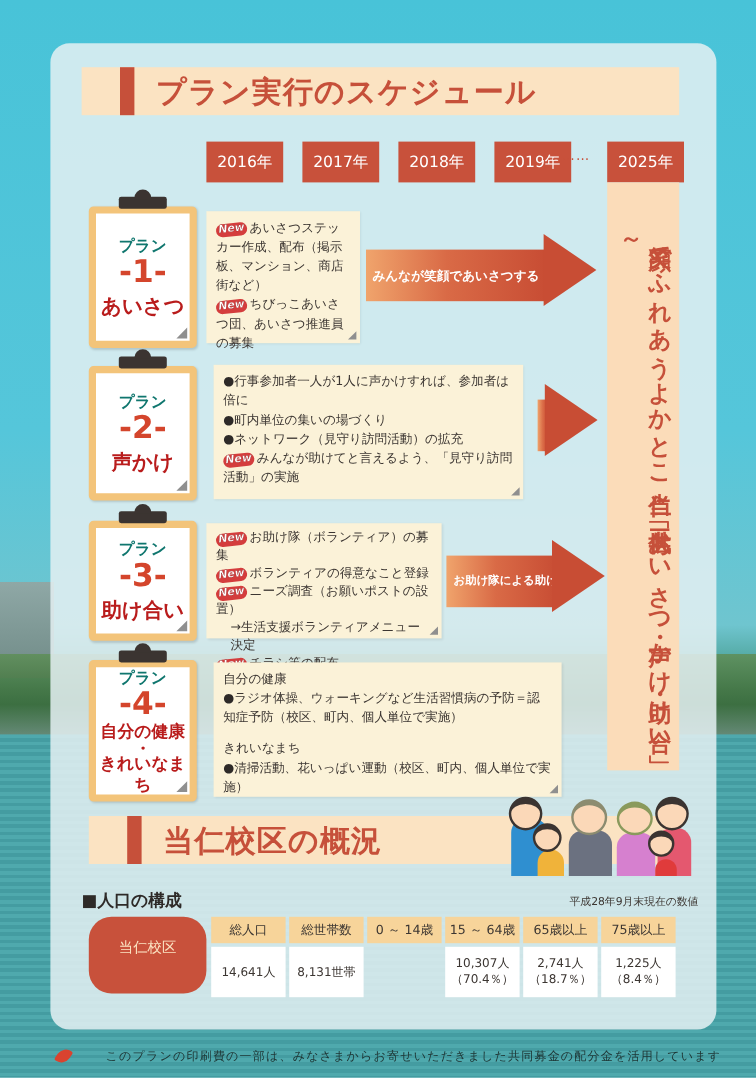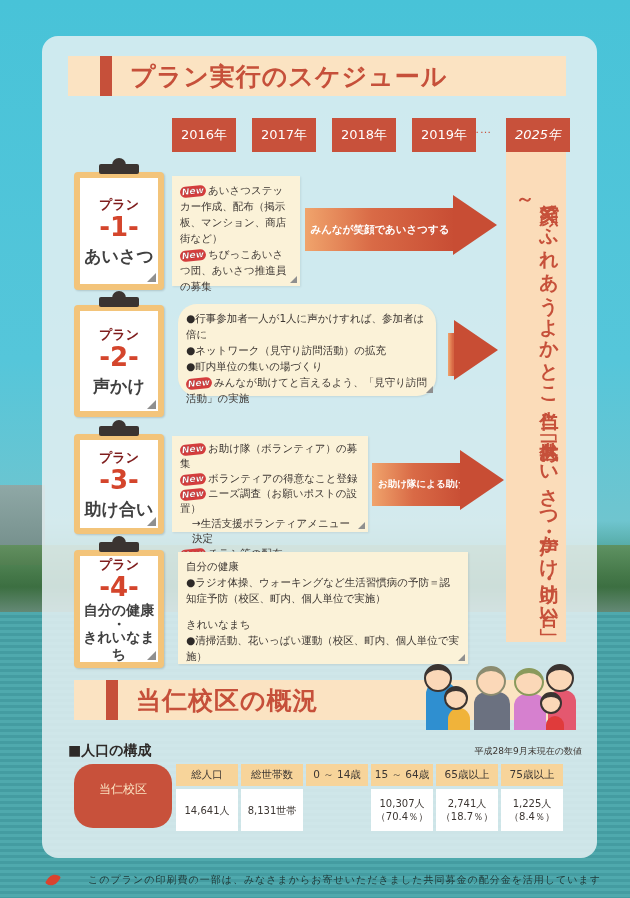--- a/index.html
+++ b/index.html
@@ -37,21 +37,21 @@
   .section-head .title {
     font-family: "DejaVu Sans", sans-serif; font-weight: bold;
     color: #c6503a; font-size: 25px; margin-left: 18px; letter-spacing: 1px;
   }
   .years { position: absolute; top: 118px; left: 172px; display: flex; gap: 16px; }
   .year {
     width: 64px; height: 34px; background: #c8513b; color: #fff;
     font-size: 13px; display: flex; align-items: center; justify-content: center;
   }
   .year-dots { position: absolute; top: 123px; left: 444px; color: #c8513b; font-size: 11px; letter-spacing: 1px; }
-  .year-2025 { position: absolute; top: 118px; left: 506px; width: 64px; height: 34px; font-style: italic; }
+  .year-2025 { position: absolute; top: 118px; left: 506px; width: 64px; height: 34px; }
   .goal-band {
     position: absolute; left: 506px; top: 152px; width: 60px; height: 490px;
     background: #fbdcb9;
   }
   .goal-text {
     position: absolute; left: 510px; top: 190px; width: 52px; height: 440px;
     writing-mode: vertical-rl; color: #c6503a; font-weight: bold;
     font-size: 19px; line-height: 24px; letter-spacing: 1px;
   }
   .clip {
@@ -65,23 +65,23 @@
     width: 40px; height: 10px; background: #3b3431; border-radius: 2px;
   }
   .clip .hook::before {
     content: ""; position: absolute; left: 13px; top: -6px; width: 14px; height: 8px;
     background: #3b3431; border-radius: 7px 7px 0 0;
   }
   .clip .fold {
     position: absolute; right: 2px; bottom: 2px; width: 0; height: 0;
     border-left: 9px solid transparent; border-bottom: 9px solid #8f8f8f;
   }
-  .clip .plan-word { font-size: 13px; font-weight: bold; color: #7f1d1d; }
+  .clip .plan-word { font-size: 13px; font-weight: bold; color: #0f766e; }
   .clip .plan-num { font-size: 26px; font-weight: bold; color: #d4452c; line-height: 26px; }
-  .clip .plan-name { font-size: 17px; font-weight: bold; color: #404040; margin-top: 6px; line-height: 20px; }
+  .clip .plan-name { font-size: 17px; font-weight: bold; color: #b91c1c; margin-top: 6px; line-height: 20px; }
   .clip .plan-name.small { font-size: 14px; line-height: 17px; margin-top: 2px; }
   .note {
     position: absolute; background: #fbf2d8;
     font-size: 10.5px; line-height: 16px; color: #3c3632; padding: 6px 8px;
     box-shadow: 1px 1px 2px rgba(0,0,0,.08);
   }
   .note .fold {
     position: absolute; right: 3px; bottom: 3px; width: 0; height: 0;
     border-left: 7px solid transparent; border-bottom: 7px solid #8f8f8f;
   }
@@ -182,24 +182,24 @@
   <div class="head" style="left:148px;"></div>
 </div>
 
 <div class="clip" style="left:74px; top:305px; height:112px;">
   <div class="hook"></div>
   <div class="plan-word">プラン</div>
   <div class="plan-num">-2-</div>
   <div class="plan-name">声かけ</div>
   <div class="fold"></div>
 </div>
-<div class="note" style="left:178px; top:304px; width:258px; height:92px;border-radius:19px;">
+<div class="note" style="left:178px; top:304px; width:258px; height:112px;">
   <span class="line"><span class="bullet">●</span><span>行事参加者一人が1人に声かけすれば、参加者は倍に</span></span>
+  <span class="line"><span class="bullet">●</span><span>町内単位の集いの場づくり</span></span>
   <span class="line"><span class="bullet">●</span><span>ネットワーク（見守り訪問活動）の拡充</span></span>
-  <span class="line"><span class="bullet">●</span><span>町内単位の集いの場づくり</span></span>
   <span class="line"><span class="new-badge">New</span><span>みんなが助けてと言えるよう、「見守り訪問活動」の実施</span></span>
   <div class="fold"></div>
 </div>
 <div class="arrow" style="left:448px; top:320px; width:52px;">
   <div class="shaft" style="width:10px;"></div>
   <div class="head" style="left:6px;"></div>
 </div>
 
 <div class="clip" style="left:74px; top:434px; height:100px;">
   <div class="hook"></div>

